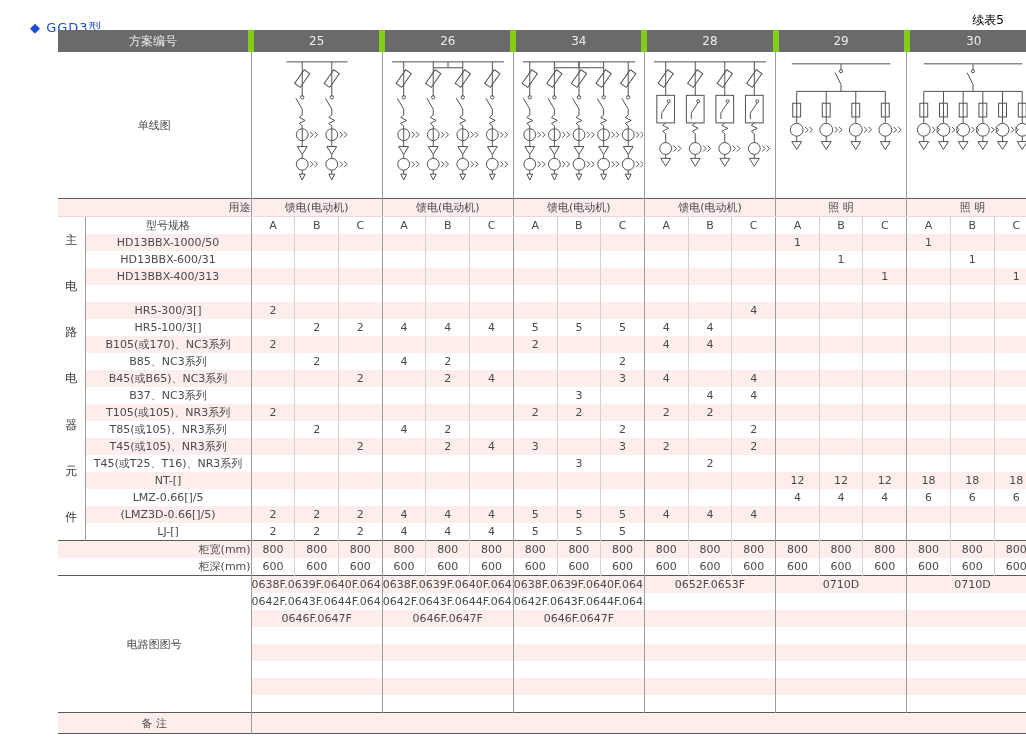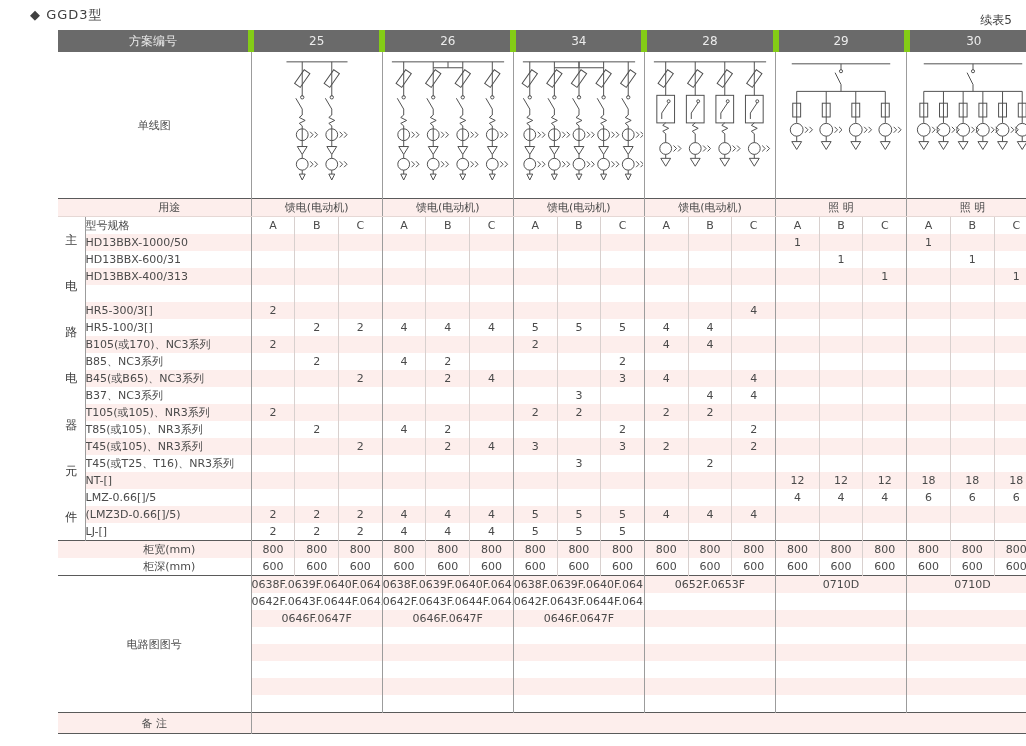--- a/index.html
+++ b/index.html
@@ -1,34 +1,34 @@
 <!DOCTYPE html>
 <html><head>
 <meta charset="utf-8">
 <style>
   html,body{margin:0;padding:0;background:#ffffff;}
   body{width:1026px;height:746px;position:relative;font-family:"DejaVu Sans","Liberation Sans",sans-serif;color:#3c3c3c;}
-  #title{position:absolute;left:30px;top:6px;font-size:13px;color:#404040;letter-spacing:1px;}
-  #cont{position:absolute;right:14px;top:12px;font-size:12px;color:#404040;}
+  #title{position:absolute;left:30px;top:19px;font-size:13px;color:#1d4ed8;letter-spacing:1px;}
+  #cont{position:absolute;right:22px;top:12px;font-size:12px;color:#000000;}
   #tblwrap{position:absolute;left:25px;top:30px;width:980px;margin-left:33px;}
   table{border-collapse:collapse;table-layout:fixed;width:980px;border-bottom:1px solid #5a5a5a;}
   td{padding:0;margin:0;font-size:11px;color:#4a4a4a;text-align:center;vertical-align:middle;overflow:hidden;white-space:nowrap;line-height:1;}
   tr.h17 td{height:17px;}
   tr.hdr td{height:22px;background:#6a6a6a;color:#ececec;font-size:12px;border-left:6px solid #84cc16;}
   tr.hdr td:first-child{border-left:none;}
   tr.diag td{height:130px;background:#ffffff;vertical-align:middle;}
   td.vl{border-left:1px solid #d8d0ce;}
   td.sl{border-left:1px solid #9c9c9c;}
   tr.pink td{background:#fdeeec;}
   tr.white td{background:#ffffff;}
   td.wbg{background:#ffffff !important;}
   tr.sec td{border-top:1px solid #5a5a5a;}
   tr.usep td{border-bottom:1px solid #e6d8d5;}
-  td.lab{text-align:left;padding-left:0;}
-  td.lab2{text-align:center;padding-left:30px;}
+  td.lab{text-align:center;padding-left:0;}
+  td.lab2{text-align:right;padding-left:30px;}
   td.strip{border-left:none;}
   .vchars{display:flex;flex-direction:column;justify-content:space-between;align-items:center;height:290px;font-size:12px;color:#3c3c3c;}
   tr.rem td{height:20px;}
   svg{display:block;margin:0 auto;}
   svg path,svg rect,svg circle,svg line,svg polyline{stroke:#4f4f4f;stroke-width:1;fill:none;}
 </style>
 </head>
 <body>
 
 <div id="title">◆ GGD3型</div>

